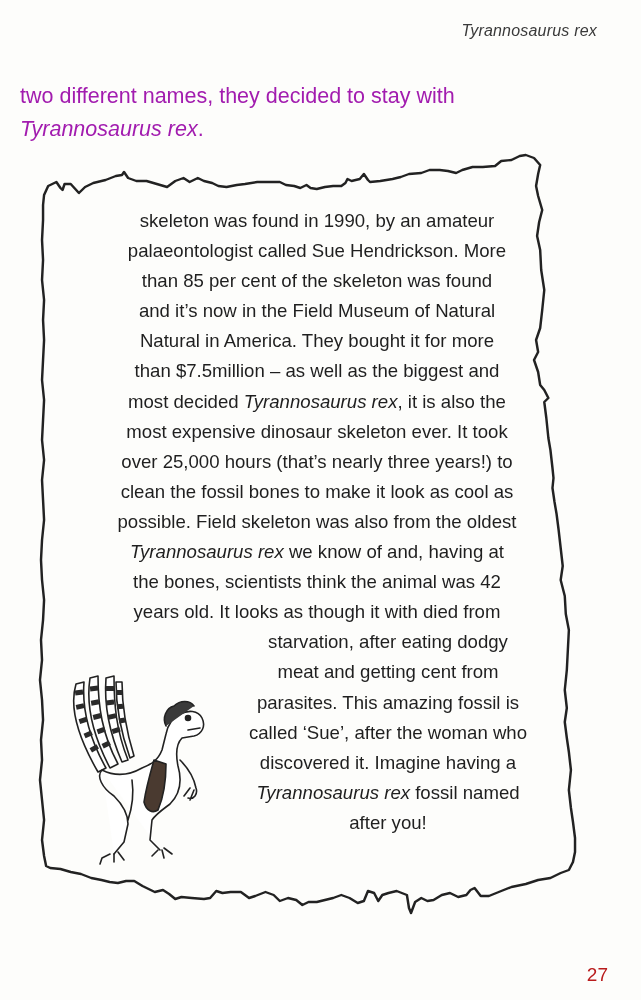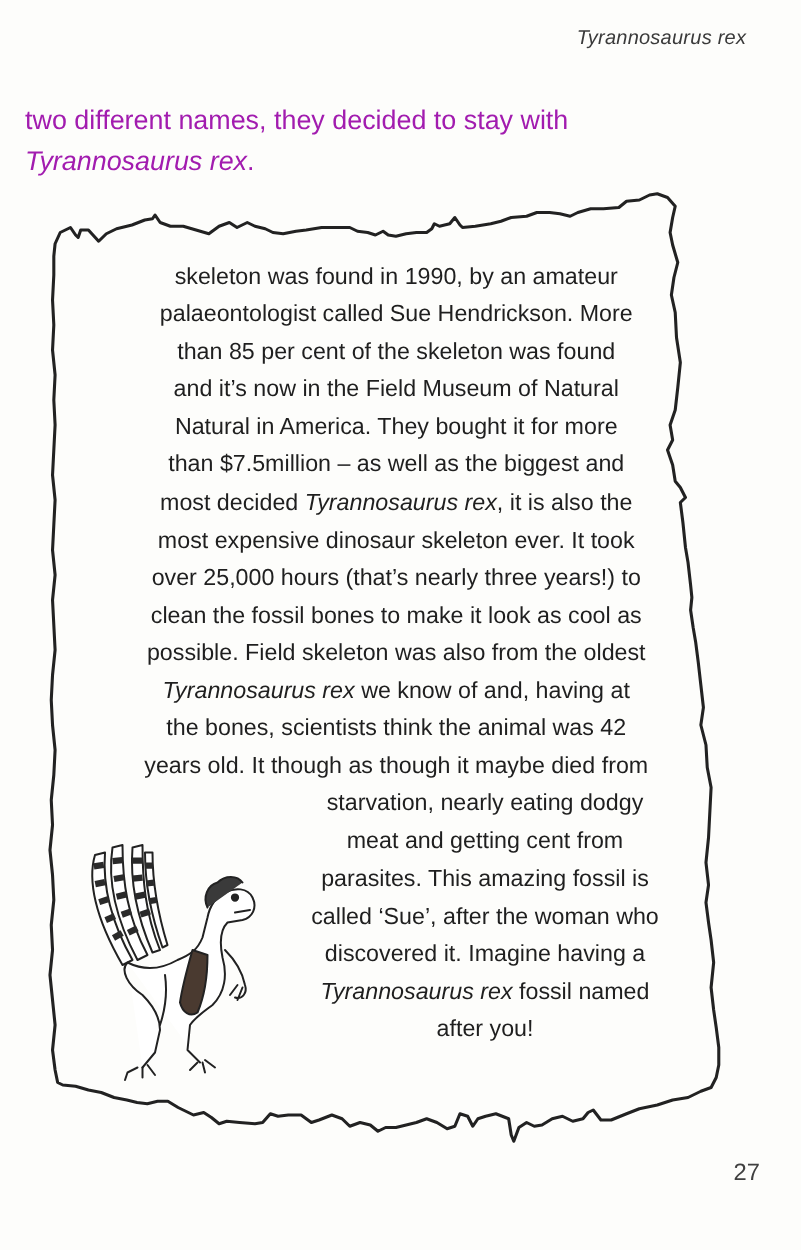--- a/index.html
+++ b/index.html
@@ -46,23 +46,23 @@
     .box-text .line { display: block; white-space: nowrap; }
     .box-text .indent { padding-left: 142px; }
     .box-text i { font-style: italic; }
     .dino {
       position: absolute;
       left: 62px; top: 664px;
       width: 160px; height: 210px;
     }
     .page-number {
       position: absolute;
-      right: 33px; top: 928px;
+      right: 33px; top: 964px;
       font-size: 19px;
-      color: #404040;
+      color: #b91c1c;
     }
   </style>
 </head>
 <body>
 
 <div class="running-head">Tyrannosaurus rex</div>
 
 <div class="intro">
   <p>two different names, they decided to stay with</p>
   <p><i>Tyrannosaurus rex</i><span>.</span></p>
@@ -79,22 +79,22 @@
   <span class="line"><span>and it’s now in the Field Museum of Natural</span><i></i><span></span></span>
   <span class="line"><span>Natural in America. They bought it for more</span><i></i><span></span></span>
   <span class="line"><span>than $7.5million – as well as the biggest and</span><i></i><span></span></span>
   <span class="line"><span>most decided </span><i>Tyrannosaurus rex</i><span>, it is also the</span></span>
   <span class="line"><span>most expensive dinosaur skeleton ever. It took</span><i></i><span></span></span>
   <span class="line"><span>over 25,000 hours (that’s nearly three years!) to</span><i></i><span></span></span>
   <span class="line"><span>clean the fossil bones to make it look as cool as</span><i></i><span></span></span>
   <span class="line"><span>possible. Field skeleton was also from the oldest</span><i></i><span></span></span>
   <span class="line"><span></span><i>Tyrannosaurus rex</i><span> we know of and, having at</span></span>
   <span class="line"><span>the bones, scientists think the animal was 42</span><i></i><span></span></span>
-  <span class="line"><span>years old. It though as though it maybe died from</span><i></i><span></span></span>
-  <span class="line indent"><span>starvation, nearly eating dodgy</span><i></i><span></span></span>
+  <span class="line"><span>years old. It looks as though it with died from</span><i></i><span></span></span>
+  <span class="line indent"><span>starvation, after eating dodgy</span><i></i><span></span></span>
   <span class="line indent"><span>meat and getting cent from</span><i></i><span></span></span>
   <span class="line indent"><span>parasites. This amazing fossil is</span><i></i><span></span></span>
   <span class="line indent"><span>called ‘Sue’, after the woman who</span><i></i><span></span></span>
   <span class="line indent"><span>discovered it. Imagine having a</span><i></i><span></span></span>
   <span class="line indent"><span></span><i>Tyrannosaurus rex</i><span> fossil named</span></span>
   <span class="line indent"><span>after you!</span><i></i><span></span></span>
 </div>
 
 <svg class="dino" viewBox="0 0 160 210" xmlns="http://www.w3.org/2000/svg">
   <g fill="none" stroke="#222" stroke-width="1.6" stroke-linecap="round" stroke-linejoin="round">

